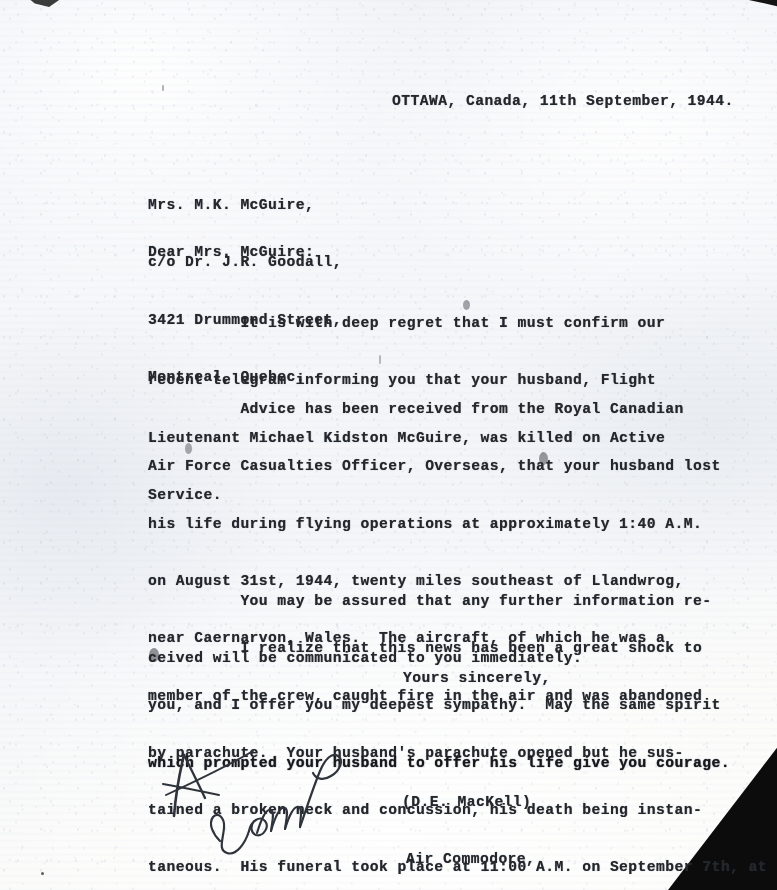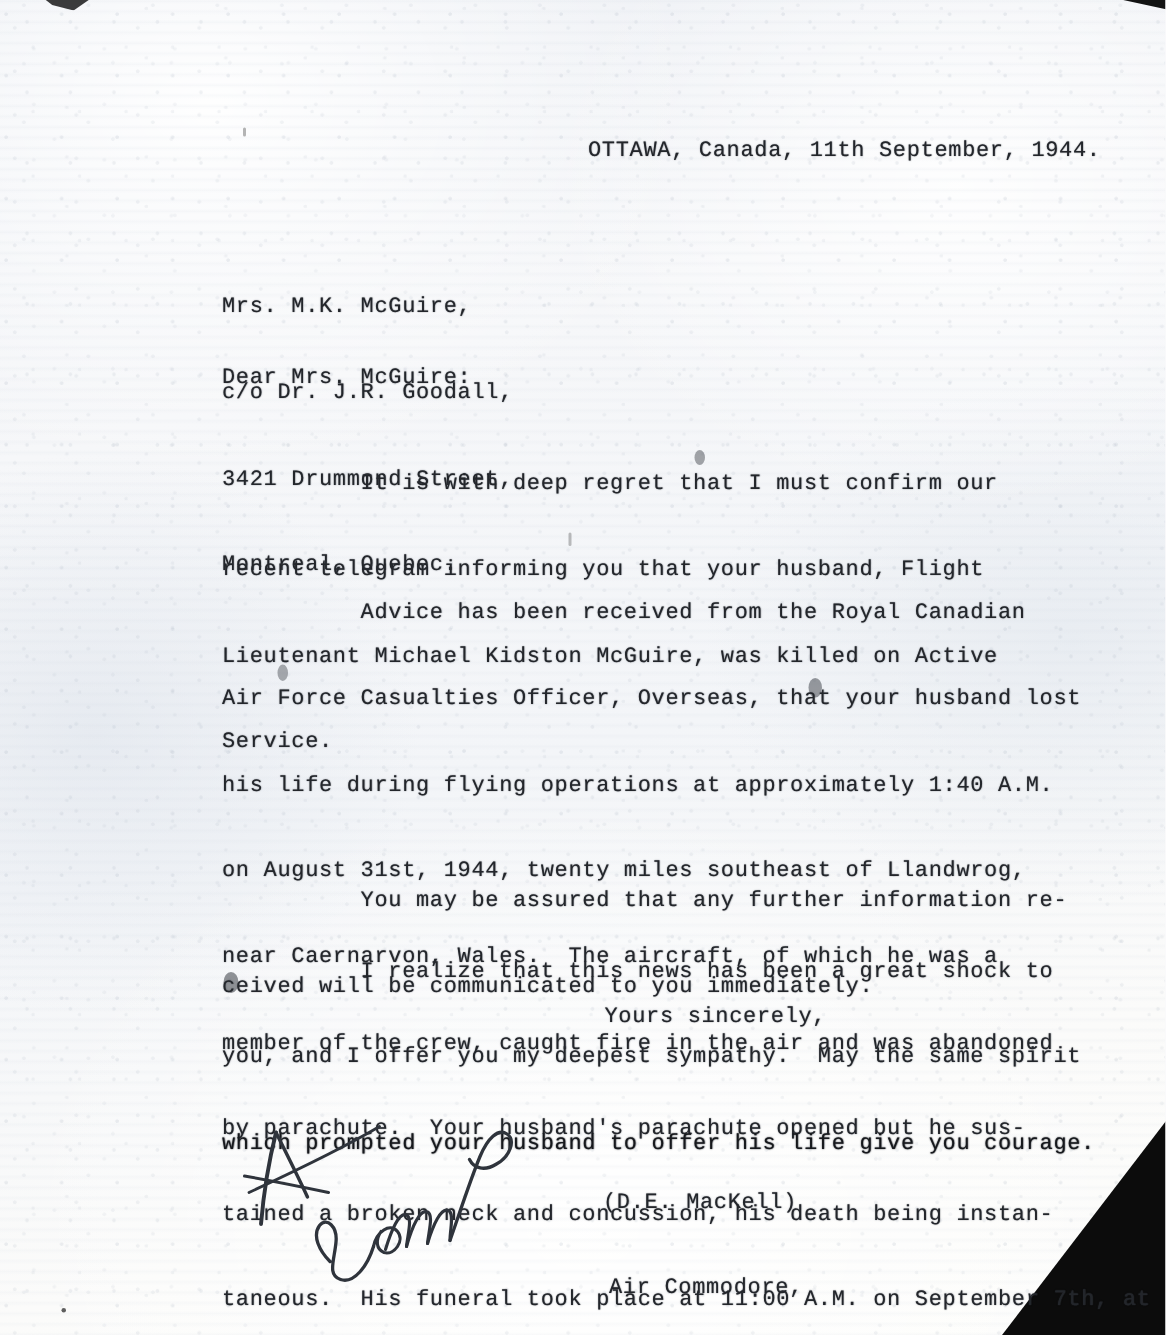--- a/index.html
+++ b/index.html
@@ -12,20 +12,21 @@
     font-family: "Liberation Mono", "DejaVu Sans Mono", monospace;
   }
 
   
   .scan {
     position: relative;
     width: 777px;
     height: 890px;
     overflow: hidden;
     background: #f2f4f7;
+    font-weight: bold;
   }
 
   
   .paper-base {
     position: absolute;
     inset: 0;
     background:
       radial-gradient(ellipse 60% 40% at 18% 8%,  rgba(255,255,255,.95), rgba(255,255,255,0) 70%),
       radial-gradient(ellipse 50% 35% at 82% 14%, rgba(255,255,255,.85), rgba(255,255,255,0) 70%),
       radial-gradient(ellipse 70% 45% at 50% 92%, rgba(255,255,255,.92), rgba(255,255,255,0) 72%),

